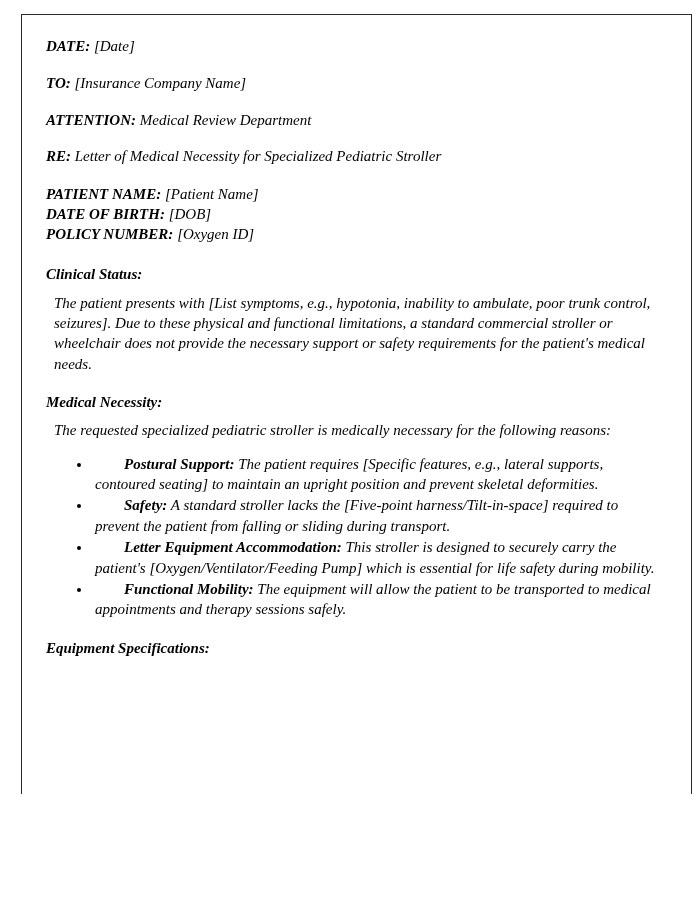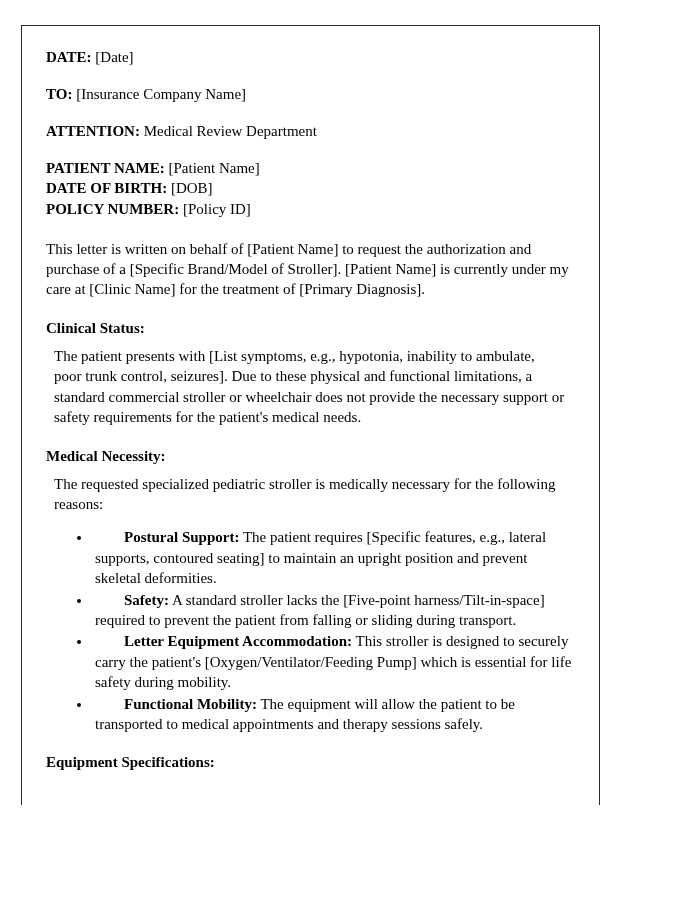--- a/index.html
+++ b/index.html
@@ -11,28 +11,29 @@
     width: 700px;
     height: 900px;
     font-family: "Liberation Serif", "DejaVu Serif", serif;
     color: #000000;
     overflow: hidden;
   }
 
   .page-frame {
     position: absolute;
     left: 21px;
-    top: 25px;
-    width: 579px;
+    top: 14px;
+    width: 671px;
     height: 780px;
     border: 1px solid #2b2b2b;
     border-bottom: none;
     box-sizing: border-box;
     background: #ffffff;
     overflow: hidden;
+    font-style: italic;
   }
 
   .page-inner {
     padding: 22px 26px 0 24px;
   }
 
   .letter-line {
     font-size: 15px;
     line-height: 1.32;
     margin: 0 0 17px 0;
@@ -111,38 +112,41 @@
     <p class="letter-line">
       <span class="lbl">TO:</span>
       <span>[Insurance Company Name]</span>
     </p>
 
     <p class="letter-line">
       <span class="lbl">ATTENTION:</span>
       <span>Medical Review Department</span>
     </p>
 
+    <p class="letter-line">
+      <span class="lbl">RE:</span>
+      <span>Letter of Medical Necessity for Specialized Pediatric Stroller</span>
+    </p>
 
     <div class="patient-block">
       <p class="patient-row">
         <span class="lbl">PATIENT NAME:</span>
         <span>[Patient Name]</span>
       </p>
       <p class="patient-row">
         <span class="lbl">DATE OF BIRTH:</span>
         <span>[DOB]</span>
       </p>
       <p class="patient-row">
         <span class="lbl">POLICY NUMBER:</span>
-        <span>[Policy ID]</span>
+        <span>[Oxygen ID]</span>
       </p>
     </div>
 
 
-    <p class="body-para">This letter is written on behalf of [Patient Name] to request the authorization and purchase of a [Specific Brand/Model of Stroller]. [Patient Name] is currently under my care at [Clinic Name] for the treatment of [Primary Diagnosis].</p>
 
     <div class="section">
       <p class="section-heading">Clinical Status:</p>
       <p class="section-body">The patient presents with [List symptoms, e.g., hypotonia, inability to ambulate, poor trunk control, seizures]. Due to these physical and functional limitations, a standard commercial stroller or wheelchair does not provide the necessary support or safety requirements for the patient's medical needs.</p>
     </div>
 
     <div class="section">
       <p class="section-heading">Medical Necessity:</p>
       <p class="section-body">The requested specialized pediatric stroller is medically necessary for the following reasons:</p>
 

